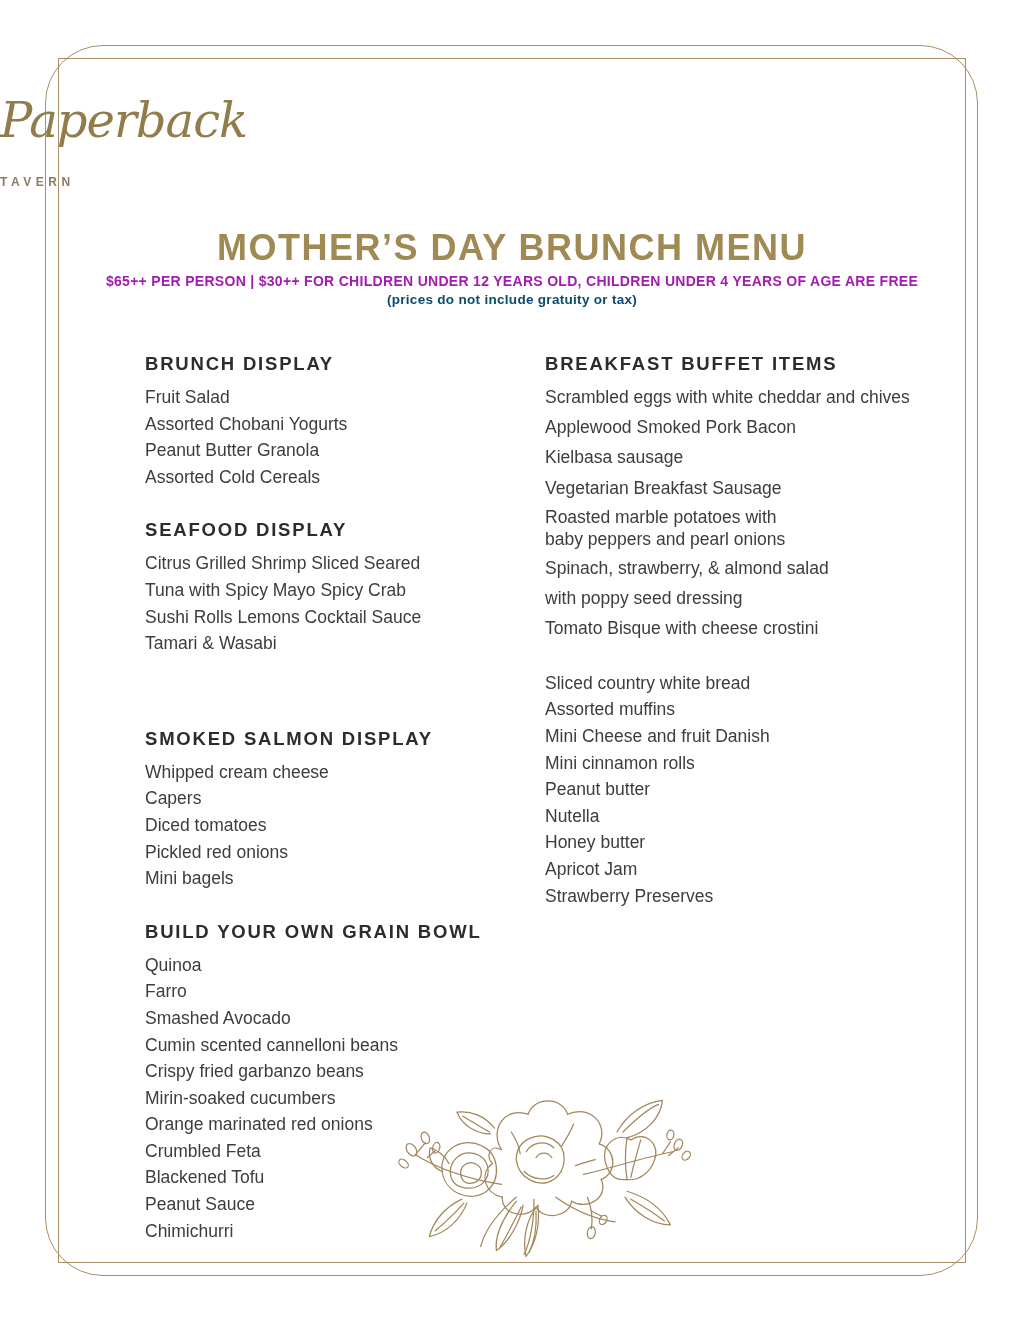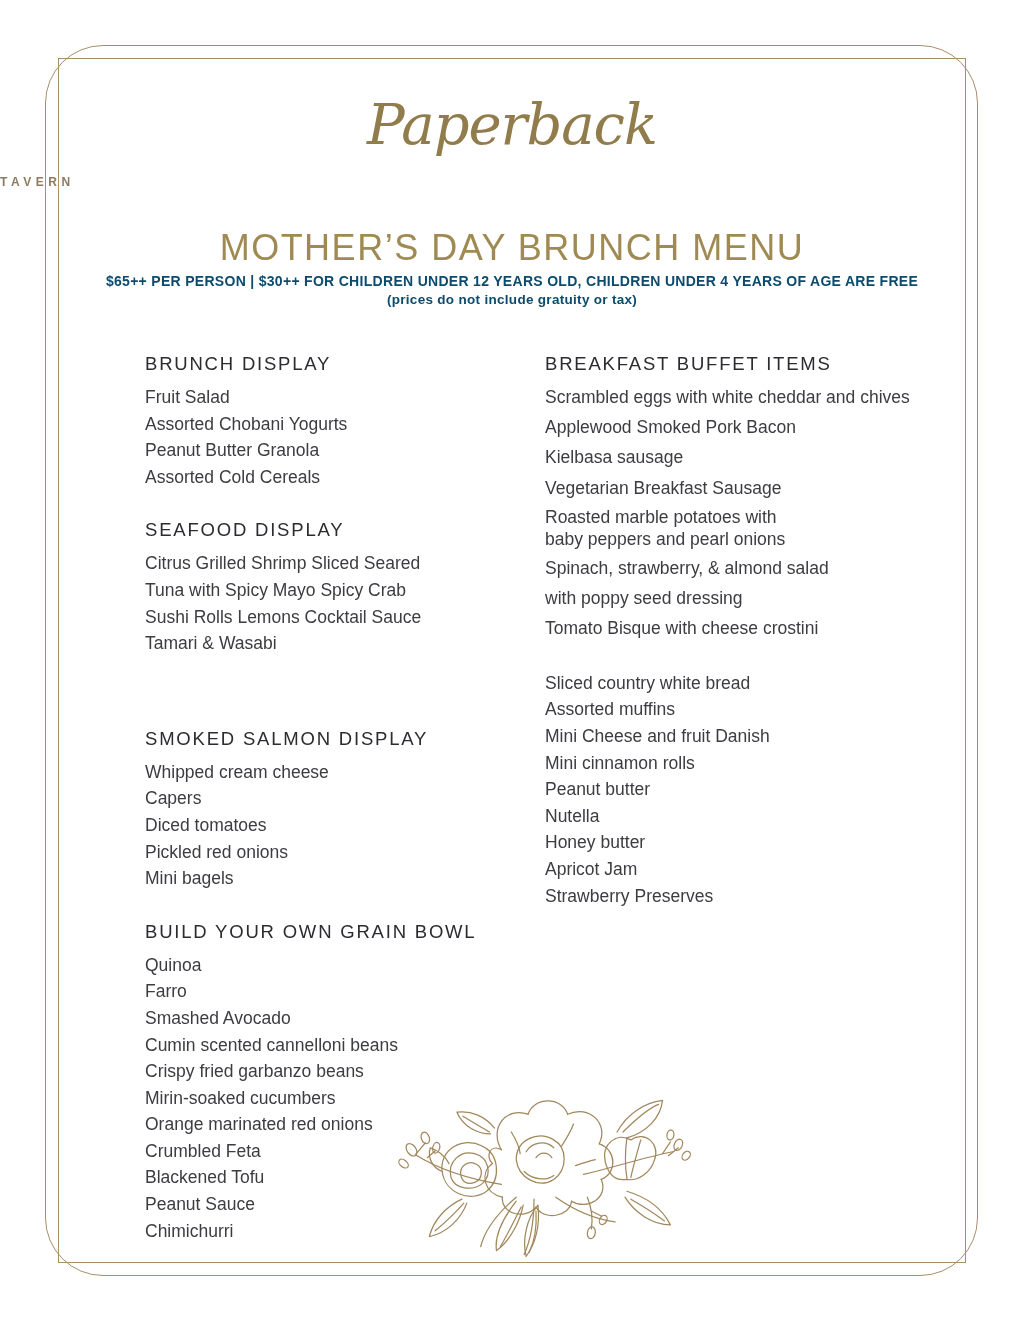--- a/index.html
+++ b/index.html
@@ -25,64 +25,64 @@
     pointer-events:none;
   }
   .frame-inner{
     position:absolute;left:58px;top:58px;right:58px;bottom:63px;
     border:1.5px solid var(--border);
     pointer-events:none;
   }
   
   .brand-script{
     position:absolute;top:92px;left:0;width:100%;
-    text-align:center;
+    text-align:left;
     font-family:"DejaVu Serif",serif;
     font-style:italic;
-    font-size:56px;
+    font-size:48px;
     letter-spacing:-1px;
     color:var(--logo-gold);
   }
   .brand-tagline{
     position:absolute;top:175px;left:0;width:100%;
     text-align:left;
     font-size:12px;font-weight:bold;
     letter-spacing:4.5px;
     color:#8b7b61;
   }
   .page-title{
     position:absolute;top:227px;left:0;width:100%;
     text-align:center;
-    font-size:36px;font-weight:normal;
+    font-size:36px;font-weight:bold;
     letter-spacing:1.5px;
     color:var(--gold);
   }
   .pricing-line{
     position:absolute;top:273px;left:0;width:100%;
     text-align:center;
     font-size:14px;font-weight:bold;
     letter-spacing:0.3px;
-    color:#0c4a6e;
+    color:#a21caf;
   }
   .pricing-note{
     position:absolute;top:292px;left:0;width:100%;
     text-align:center;
     font-size:13.5px;font-weight:bold;
     letter-spacing:0.3px;
     color:#0c4a6e;
   }
   
   .column{position:absolute;top:352px;}
   .column-left{left:145px;width:398px;}
   .column-right{left:545px;width:424px;}
   .menu-section{margin-bottom:28px;}
   .column-left .menu-section:nth-child(2){margin-bottom:70px;}
   .menu-heading{
     margin:0 0 8px 0;
-    font-size:18.5px;font-weight:normal;
+    font-size:18.5px;font-weight:bold;
     letter-spacing:1.8px;
     line-height:24px;
     color:var(--heading);
   }
   .menu-item{
     font-size:17.5px;
     line-height:26.6px;
     color:var(--body);
     white-space:pre-line;
   }

